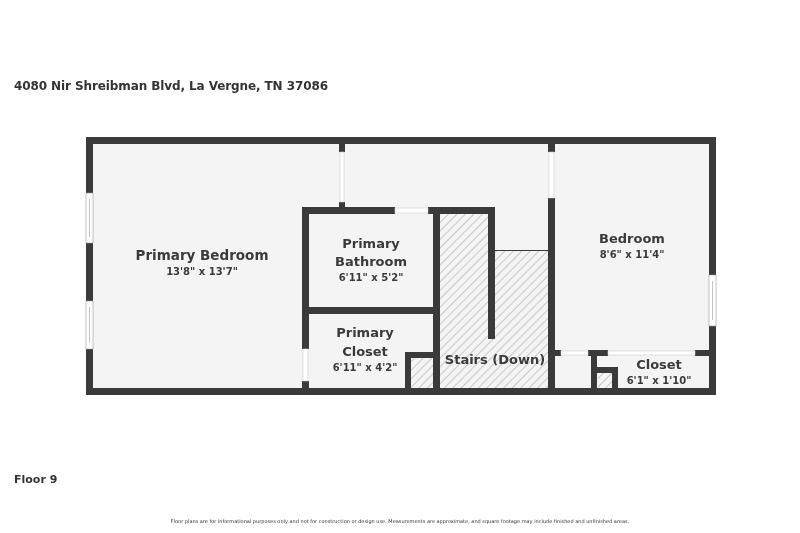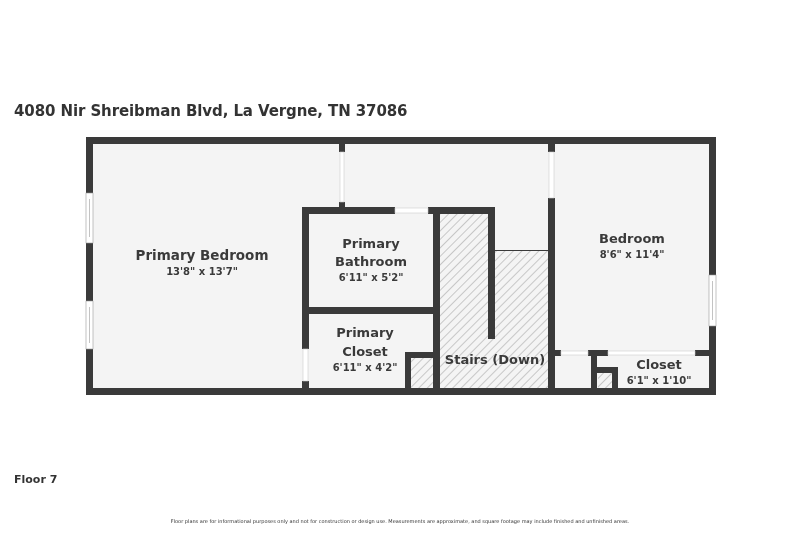--- a/index.html
+++ b/index.html
@@ -1,17 +1,17 @@
 <!DOCTYPE html>
 <html><head>
 <meta charset="utf-8">
 <style>
   html, body { margin:0; padding:0; background:#ffffff; }
   body { width:800px; height:533px; position:relative; overflow:hidden; font-family:"DejaVu Sans", sans-serif; }
-  .address { position:absolute; left:14px; top:79px; font-size:15px; font-weight:bold; color:#333333; letter-spacing:-0.1px;margin-top:23px; }
+  .address { position:absolute; left:14px; top:79px; font-size:12px; font-weight:bold; color:#333333; letter-spacing:-0.1px; }
   .floor-label { position:absolute; left:14px; top:473px; font-size:11px; font-weight:bold; color:#333333; }
   .disclaimer { position:absolute; left:0; width:800px; top:518px; text-align:center; font-size:5px; color:#333333; }
   svg.plan { position:absolute; left:0; top:0; }
   .room-name { font-family:"DejaVu Sans", sans-serif; font-weight:bold; fill:#3a3a3a; }
   .room-dim { font-family:"DejaVu Sans", sans-serif; font-weight:bold; fill:#3a3a3a; }
 </style>
 </head>
 <body>
 
 <div class="address">4080 Nir Shreibman Blvd, La Vergne, TN 37086</div>
@@ -100,14 +100,14 @@
 
   <text class="room-name" x="495" y="364" font-size="13" text-anchor="middle">Stairs (Down)</text>
 
   <text class="room-name" x="632" y="243" font-size="13" text-anchor="middle">Bedroom</text>
   <text class="room-dim" x="632" y="258" font-size="10" text-anchor="middle">8'6" x 11'4"</text>
 
   <text class="room-name" x="659" y="369" font-size="13" text-anchor="middle">Closet</text>
   <text class="room-dim" x="659" y="384" font-size="10" text-anchor="middle">6'1" x 1'10"</text>
 </svg>
 
-<div class="floor-label">Floor 7</div>
+<div class="floor-label">Floor 9</div>
 <div class="disclaimer">Floor plans are for informational purposes only and not for construction or design use. Measurements are approximate, and square footage may include finished and unfinished areas.</div>
 
 </body></html>

